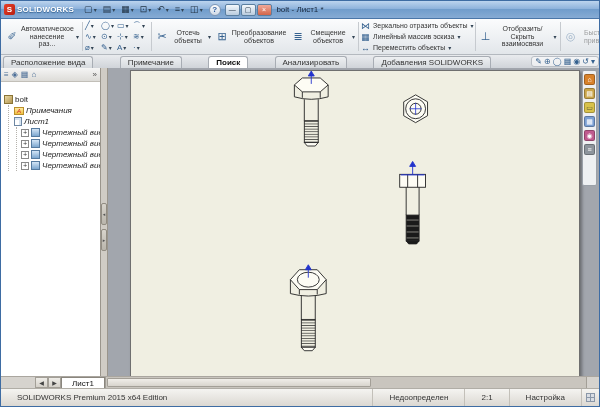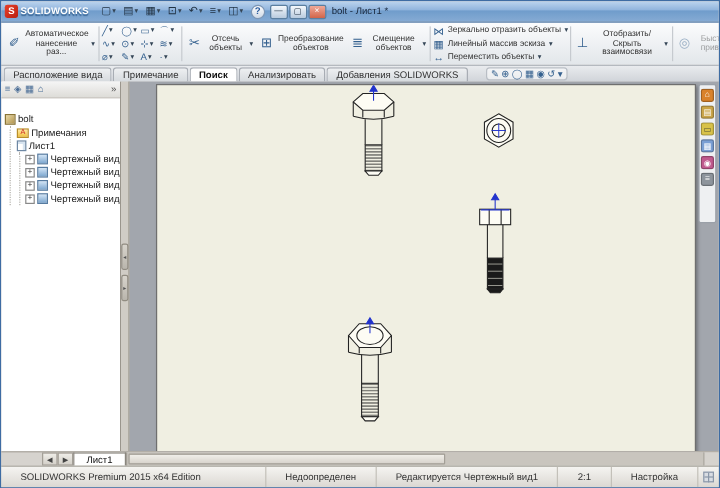--- a/index.html
+++ b/index.html
@@ -41,40 +41,40 @@
   .vsep{width:1px;background:#c6cacf;margin:2px 1px;flex:0 0 auto;}
   .sgrid{display:grid;grid-template-columns:repeat(4,16px);grid-auto-rows:11px;align-content:center;padding:0 1px;}
   .sgi{display:flex;align-items:center;font-size:8px;color:#35618f;}
   .rstack{display:flex;flex-direction:column;justify-content:center;}
   .rstack .srow{display:flex;align-items:center;gap:2px;font-size:7px;height:11px;white-space:nowrap;color:#333;}
   .rstack .ic{width:11px;height:11px;font-size:9px;display:flex;align-items:center;justify-content:center;color:#35618f;}
   .grayed{opacity:.45;}
 
   
   .tabrow{position:absolute;top:54px;left:0;right:0;height:13px;
-    background:linear-gradient(#e9ebee,#d0d4d9);display:flex;align-items:flex-end;padding-left:2px;}
+    background:linear-gradient(#e9ebee,#d0d4d9);display:flex;align-items:flex-end;padding-left:2px;justify-content:space-between;}
   .tab{padding:1px 7px 1px 7px;font-size:8px;color:#333;background:linear-gradient(#eef0f2,#d6dade);
     border:1px solid #a8adb4;border-bottom:none;border-radius:3px 3px 0 0;margin-right:1px;white-space:nowrap;}
   .tab.active{background:#fff;font-weight:bold;color:#111;}
   .headsup{display:flex;align-items:center;gap:2px;margin-left:14px;margin-bottom:1px;
     background:rgba(255,255,255,.55);border:1px solid #b9bec5;border-radius:3px;padding:0 3px;height:11px;}
   .hu-ic{font-size:8px;color:#35618f;line-height:1;}
 
   
   .main{position:absolute;top:67px;left:0;right:0;bottom:30px;}
 
   
   .left-panel{position:absolute;left:0;top:0;width:100px;bottom:0;background:#fff;border-right:1px solid #9a958c;display:flex;flex-direction:column;}
   .panel-tabs{height:14px;background:linear-gradient(#f5f5f5,#dddcd8);border-bottom:1px solid #c2bfb8;
     display:flex;align-items:center;gap:3px;padding:0 3px;flex:0 0 auto;}
   .ptab{font-size:8px;color:#4a6d96;line-height:1;}
   .pmore{margin-left:auto;font-size:8px;color:#555;}
   .tree{flex:1;overflow:hidden;padding-top:12px;}
   .trow{display:flex;align-items:center;gap:2px;height:11px;padding-left:3px;font-size:8px;color:#222;white-space:nowrap;}
-  .tree-l1{margin-left:7px;border-left:1px dotted #b5b2ac;padding-left:2px;}
+  .tree-l1{margin-left:7px;border-left:1px dotted #b5b2ac;padding-left:2px;font-style:italic;}
   .tree-l2{margin-left:5px;border-left:1px dotted #b5b2ac;padding-left:1px;}
   .exp{width:8px;height:8px;flex:0 0 auto;border:1px solid #898989;background:#fff;font-size:7px;line-height:6px;text-align:center;color:#333;}
   .ic-part{width:9px;height:9px;flex:0 0 auto;background:linear-gradient(135deg,#ead9a6,#b2954f);border:1px solid #8a7435;}
   .ic-folder{width:10px;height:8px;flex:0 0 auto;background:linear-gradient(#ffe9a0,#f0c040);border:1px solid #b98f2a;
     font-size:6px;color:#c22;display:flex;align-items:center;justify-content:center;line-height:1;}
   .ic-sheet{width:8px;height:9px;flex:0 0 auto;background:#fff;border:1px solid #6d87a3;box-shadow:inset -2px 2px 0 #d7e4f0;}
   .ic-view{width:9px;height:9px;flex:0 0 auto;background:linear-gradient(#d3e5f6,#7da7cf);border:1px solid #567ba0;}
 
   
   .splitter{position:absolute;left:100px;top:0;bottom:0;width:7px;background:#d0ccc5;border-right:1px solid #9a958c;}
@@ -437,21 +437,20 @@
     <span class="sheettab">Лист1</span>
     <span class="sr-track">
         <span class="sr-thumb"></span>
       </span>
     <span class="sr-corner"></span>
   </div>
 
   <div class="statusbar">
     <span class="sb-seg sb-edition">SOLIDWORKS Premium 2015 x64 Edition</span>
     <span class="sb-seg">Недоопределен</span>
-    <span class="sb-seg">Редактируется Чертежный вид1</span>
     <span class="sb-seg">2:1</span>
     <span class="sb-seg">Настройка</span>
     <span class="sb-icon">
         <span class="gridglyph"></span>
       </span>
   </div>
 
 </div>
 
 </body></html>

